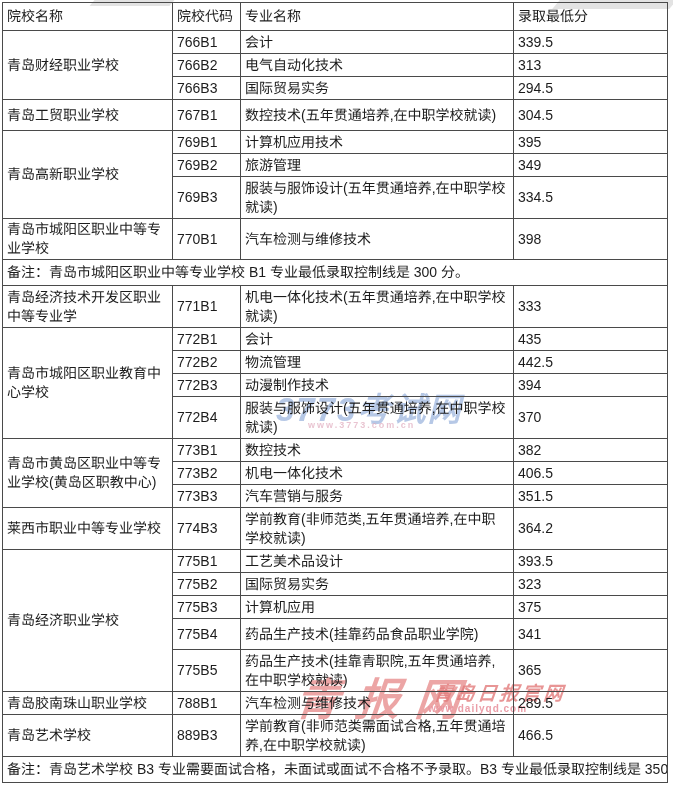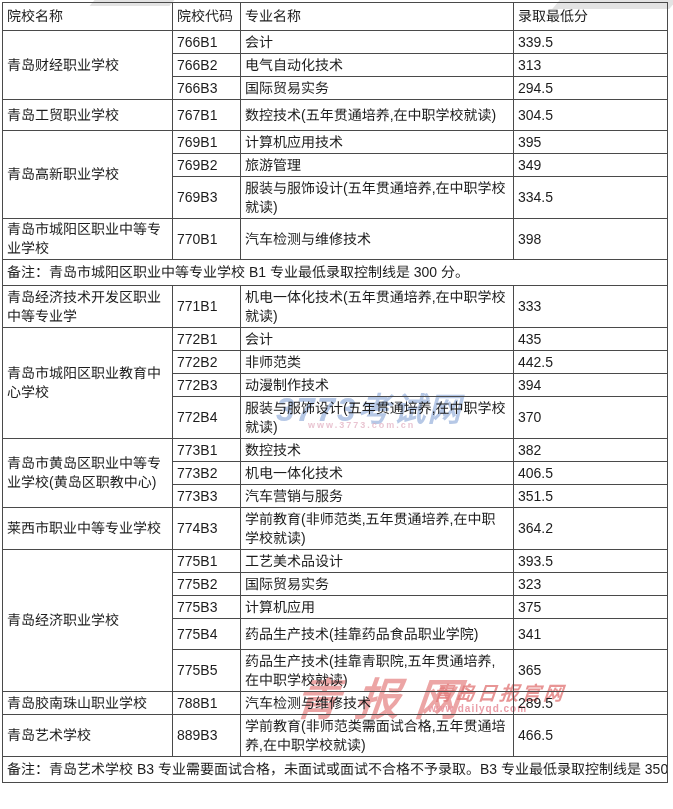--- a/index.html
+++ b/index.html
@@ -180,21 +180,21 @@
     </tr>
 
     <tr class="rh-s">
       <td rowspan="4">青岛市城阳区职业教育中心学校</td>
       <td>772B1</td>
       <td>会计</td>
       <td>435</td>
     </tr>
     <tr class="rh-s">
       <td>772B2</td>
-      <td>非师范类</td>
+      <td>物流管理</td>
       <td>442.5</td>
     </tr>
     <tr class="rh-s">
       <td>772B3</td>
       <td>动漫制作技术</td>
       <td>394</td>
     </tr>
     <tr class="rh-l">
       <td>772B4</td>
       <td>服装与服饰设计(五年贯通培养,在中职学校就读)</td>

